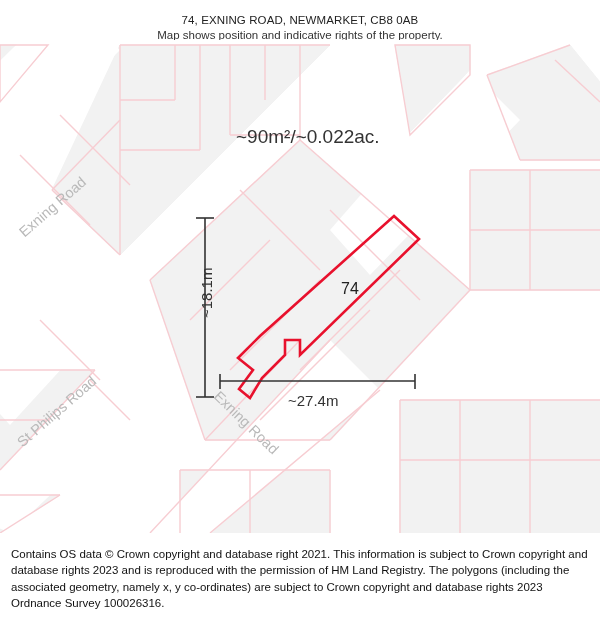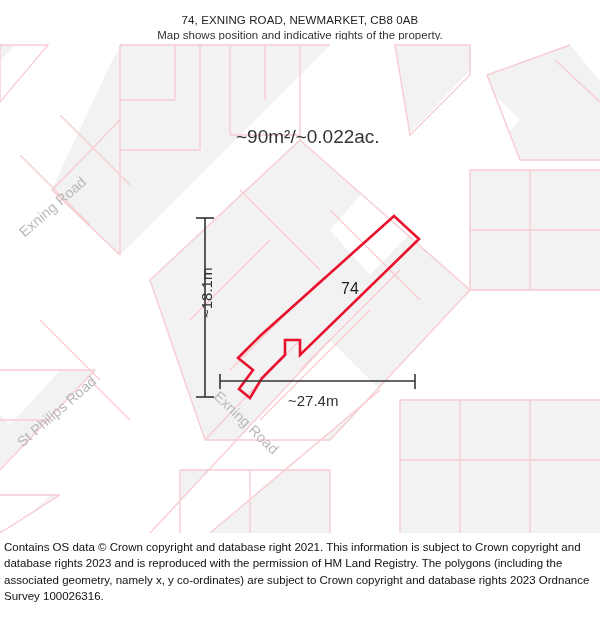--- a/index.html
+++ b/index.html
@@ -75,21 +75,21 @@
   
   #footer {
     position: absolute;
     left: 0; top: 533px;
     width: 600px;
     height: 92px;
     padding: 6px 4px 0 4px;
     background: #ffffff;
   }
   #footer p {
-    margin: 0;
+    margin: 7px;
     font-size: 11.5px;
     line-height: 16.4px;
     color: #111111;
   }
   .v-dim-text {
     position: absolute;
     font-size: 15px;
     color: #333333;
     white-space: nowrap;
     transform: rotate(-90deg);

